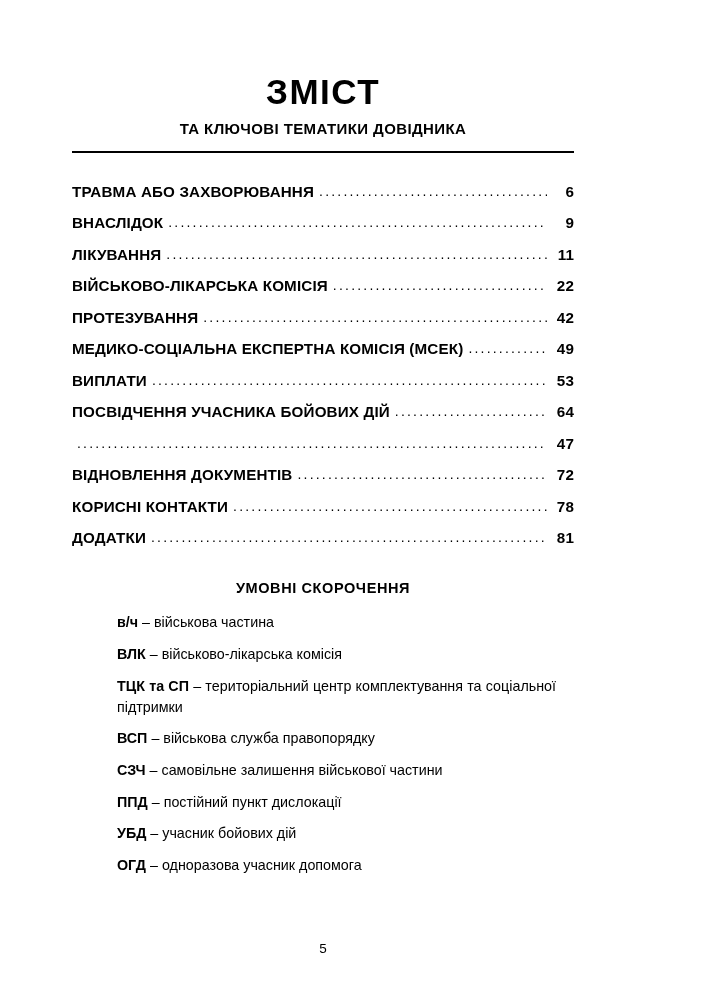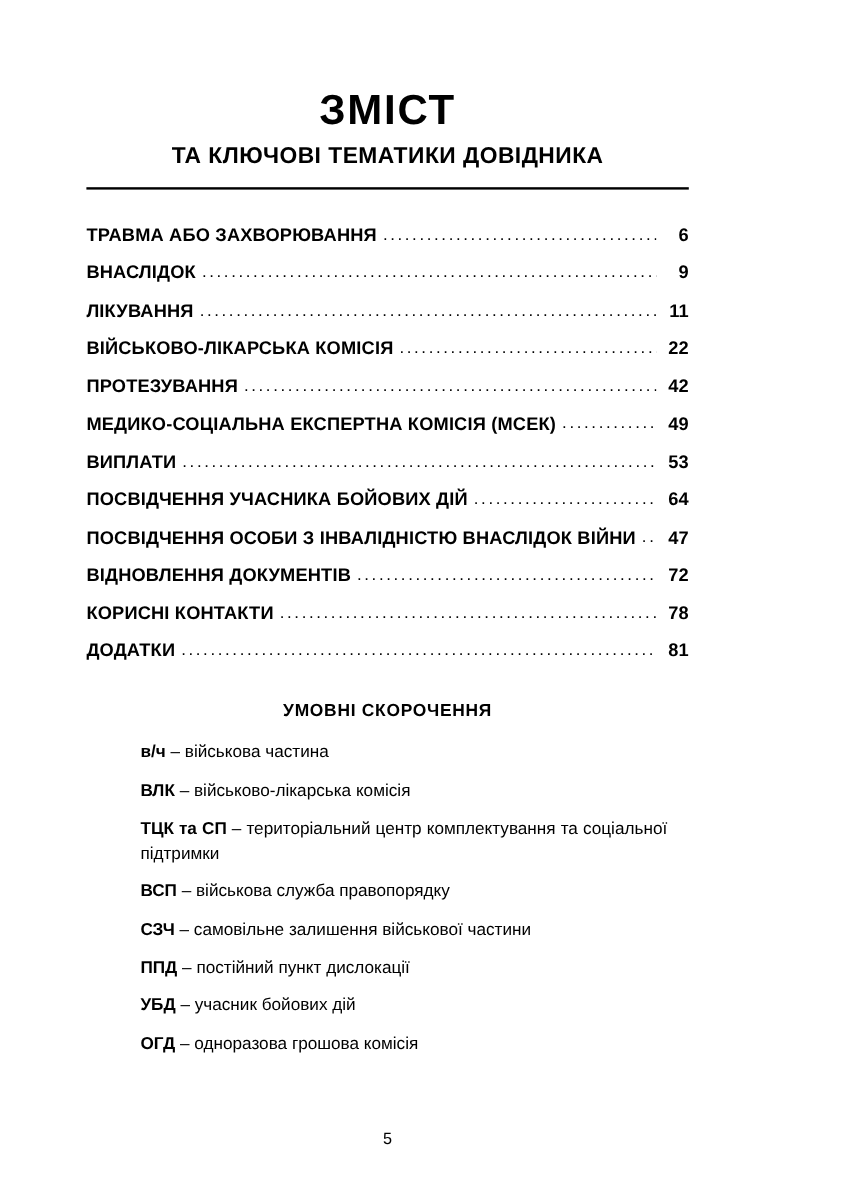--- a/index.html
+++ b/index.html
@@ -29,21 +29,21 @@
     text-align: center;
   }
   .doc-title {
     font-size: 35px;
     font-weight: bold;
     letter-spacing: 1.5px;
     line-height: 1.05;
     margin: 0;
   }
   .doc-subtitle {
-    font-size: 19px;
+    font-size: 15px;
     font-weight: bold;
     letter-spacing: 0.4px;
     margin-top: 9px;
   }
   .header-rule {
     border: 0;
     border-top: 2px solid #000;
     margin: 14px 0 0 0;
     width: 100%;
   }
@@ -173,21 +173,20 @@
       <span class="toc-page">53</span>
     </div>
 
     <div class="toc-row">
       <span class="toc-label">ПОСВІДЧЕННЯ УЧАСНИКА БОЙОВИХ ДІЙ</span>
       <span class="toc-dots">.......................................................................................................................................................</span>
       <span class="toc-page">64</span>
     </div>
 
     <div class="toc-row">
-      <span class="toc-label">ПОСВІДЧЕННЯ ОСОБИ З ІНВАЛІДНІСТЮ ВНАСЛІДОК ВІЙНИ</span>
       <span class="toc-dots">.......................................................................................................................................................</span>
       <span class="toc-page">47</span>
     </div>
 
     <div class="toc-row">
       <span class="toc-label">ВІДНОВЛЕННЯ ДОКУМЕНТІВ</span>
       <span class="toc-dots">.......................................................................................................................................................</span>
       <span class="toc-page">72</span>
     </div>
 
@@ -240,20 +239,20 @@
       <span class="def">– постійний пункт дислокації</span>
     </div>
 
     <div class="abbr-item">
       <span class="term">УБД</span>
       <span class="def">– учасник бойових дій</span>
     </div>
 
     <div class="abbr-item">
       <span class="term">ОГД</span>
-      <span class="def">– одноразова грошова комісія</span>
+      <span class="def">– одноразова учасник допомога</span>
     </div>
 
   </div>
 
   <div class="page-number">5</div>
 
 </div>
 
 </body></html>

